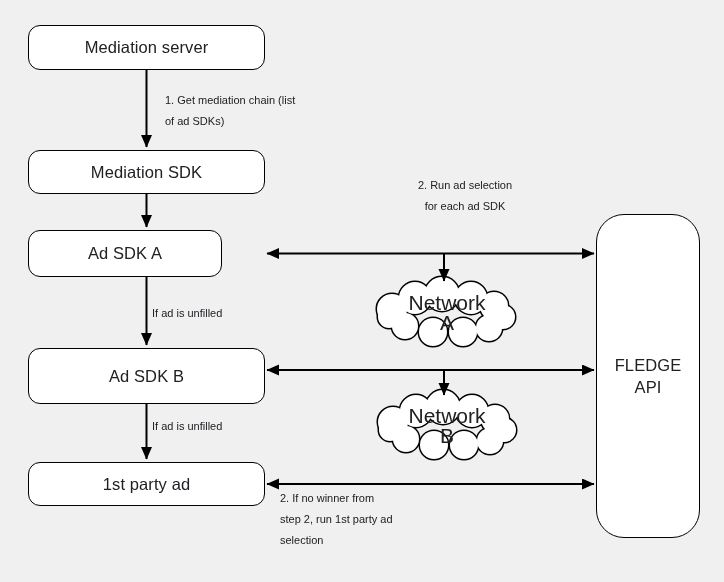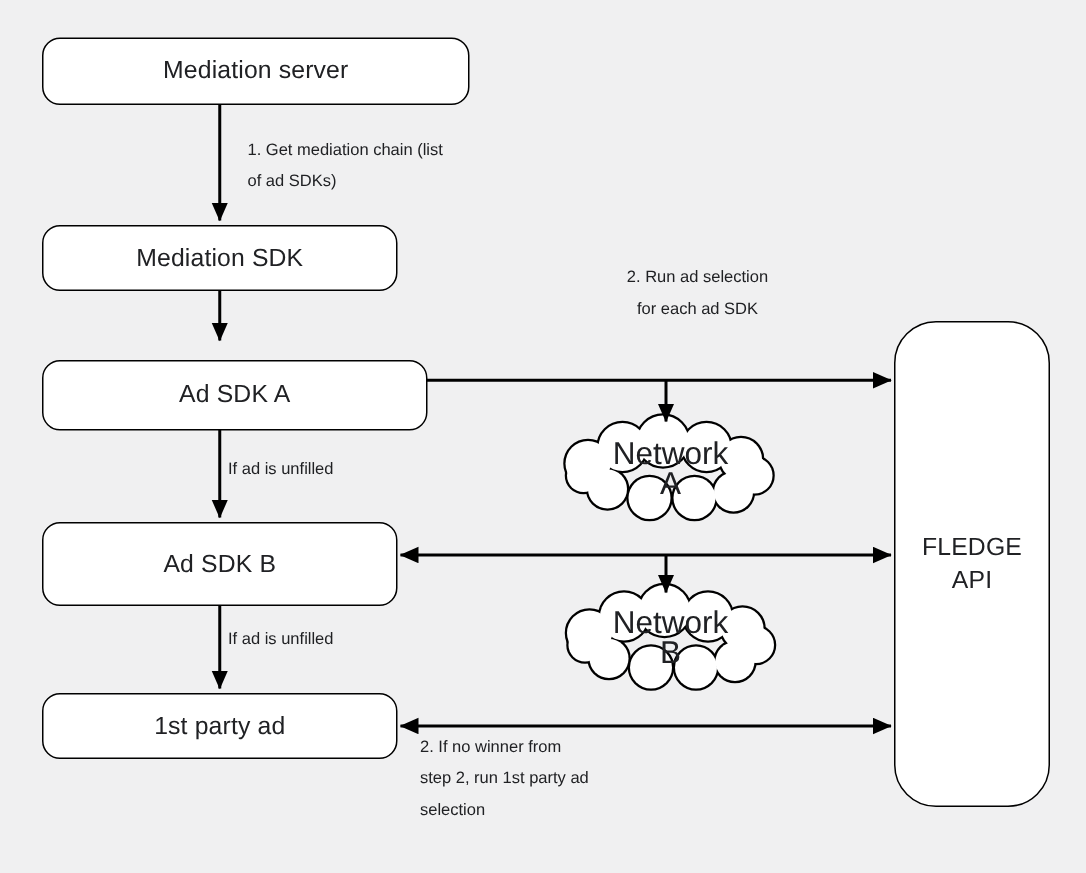--- a/index.html
+++ b/index.html
@@ -27,23 +27,23 @@
     background: #ffffff;
     border: 1.5px solid #000000;
     border-radius: 12px;
     display: flex;
     align-items: center;
     justify-content: center;
     font-size: 16.5px;
     letter-spacing: 0.1px;
     z-index: 2;
   }
-  #n-server { left: 28px; top: 25px;  width: 285px; height: 45px; }
+  #n-server { left: 28px; top: 25px;  width: 237px; height: 45px; }
   #n-sdk    { left: 28px; top: 150px; width: 237px; height: 44px; }
-  #n-a      { left: 28px; top: 230px; width: 257px; height: 47px; margin-top: 10px; }
+  #n-a      { left: 28px; top: 230px; width: 194px; height: 47px; }
   #n-b      { left: 28px; top: 348px; width: 237px; height: 56px; }
   #n-first  { left: 28px; top: 462px; width: 237px; height: 44px; }
   #n-fledge {
     left: 596px; top: 214px; width: 104px; height: 324px;
     border-radius: 28px;
     flex-direction: column;
     line-height: 22px;
   }
   .note {
     position: absolute;

